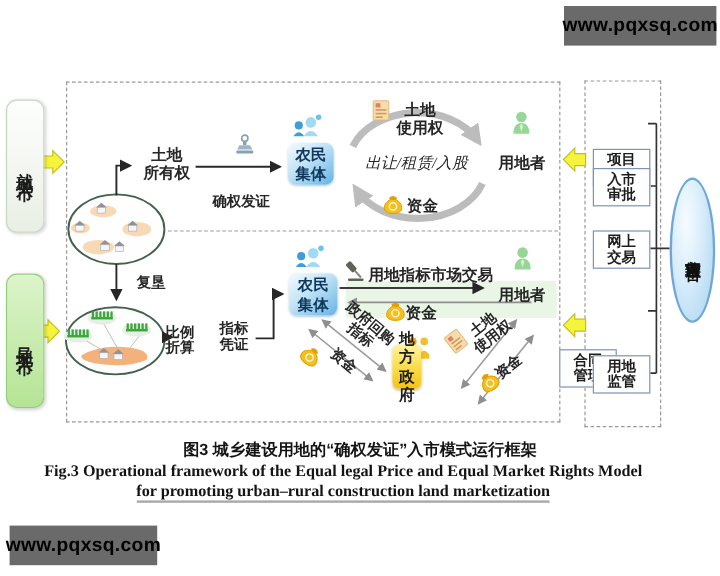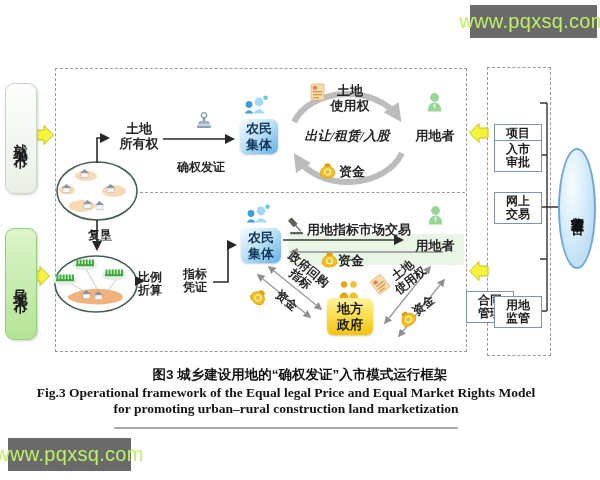--- a/index.html
+++ b/index.html
@@ -10,21 +10,21 @@
   
   .frame{position:absolute;border:1.5px dashed #9a9a9a;z-index:0;background:transparent;}
   .divider{position:absolute;border-top:1.5px dashed #9a9a9a;z-index:0;}
   
   .lbl{
     position:absolute;z-index:3;color:#262626;font-weight:600;font-size:13px;
     line-height:1.12;text-align:center;white-space:pre-line;
     transform:translate(-50%,-50%);
   }
   .sm{font-size:12px;}
-  .ital{font-style:italic;font-weight:700;font-family:"Liberation Serif","DejaVu Serif",serif;}
+  .ital{font-style:italic;font-weight:400;font-family:"Liberation Serif","DejaVu Serif",serif;}
   .rotL{transform:translate(-50%,-50%) rotate(40deg);}
   .rotR{transform:translate(-50%,-50%) rotate(-38deg);}
   
   .boxBlue{
     position:absolute;z-index:3;border-radius:7px;
     background:linear-gradient(140deg,#f4fbff 0%,#bfe2f6 45%,#64b2e4 100%);
     box-shadow:0 1px 2px rgba(50,110,160,.35);
     display:flex;align-items:center;justify-content:center;
     font-weight:700;font-size:13px;line-height:1.18;color:#10375c;white-space:pre-line;
   }
@@ -53,30 +53,30 @@
   .platformEllipse{
     position:absolute;z-index:3;border-radius:50%;
     background:radial-gradient(ellipse at 35% 30%,#f6fcff 0%,#d6ecfa 45%,#a8d2ef 100%);
     border:2px solid #6fa8d8;
     display:flex;align-items:center;justify-content:center;
     font-weight:700;font-size:13px;color:#111;
     writing-mode:vertical-rl;text-orientation:upright;letter-spacing:1px;
   }
   
   .wm{
-    position:absolute;z-index:5;background:#6a6a6a;color:#bef264;
-    display:flex;align-items:center;justify-content:center;
-    font-weight:400;font-size:20px;letter-spacing:.3px;
+    position:absolute;z-index:5;background:#6a6a6a;color:#000000;
+    display:flex;align-items:center;justify-content:center;
+    font-weight:700;font-size:16px;letter-spacing:.3px;
   }
   
   .capZh{position:absolute;z-index:3;left:0;top:366px;width:600px;text-align:center;
     font-weight:700;font-size:13.5px;color:#141414;}
   .capEn{position:absolute;z-index:3;left:0;width:572px;text-align:center;
     font-family:"Liberation Serif","DejaVu Serif",serif;font-weight:700;font-size:13.5px;color:#141414;}
-  .underlined{border-bottom:2.5px solid #a9a9a9;padding-bottom:11px;}
+  .underlined{border-bottom:2.5px solid #a9a9a9;padding-bottom:1px;}
   .band{position:absolute;z-index:1;background:rgba(206,232,197,.45);}
   svg.layer{position:absolute;left:0;top:0;z-index:2;}
 </style>
 </head>
 <body>
 
 <div class="wm" style="left:470px;top:5px;width:127px;height:33px;">www.pqxsq.com</div>
 <div class="wm" style="left:8px;top:438px;width:123px;height:33px;">www.pqxsq.com</div>
 
 <div class="frame" style="left:55px;top:68px;width:410px;height:282px;"></div>
@@ -246,31 +246,31 @@
 所有权</div>
 <div class="lbl sm" style="left:201px;top:148px;margin-top:20px;">确权发证</div>
 <div class="boxBlue" style="left:240px;top:119px;width:38px;height:35px;">农民
 集体</div>
 <div class="lbl" style="left:350px;top:99px;">土地
 使用权</div>
 <div class="lbl ital" style="left:347px;top:136px;">出让/租赁/入股</div>
 <div class="lbl" style="left:352px;top:172px;">资金</div>
 <div class="lbl" style="left:435px;top:136px;">用地者</div>
 
-<div class="lbl sm" style="left:100px;top:236px;">复垦</div>
+<div class="lbl sm" style="left:126px;top:236px;">复垦</div>
 <div class="lbl sm" style="left:150px;top:284px;">比例
 折算</div>
 <div class="lbl sm" style="left:195px;top:281px;">指标
 凭证</div>
 <div class="boxBlue" style="left:241px;top:228px;width:40px;height:35px;">农民
 集体</div>
 <div class="lbl" style="left:359px;top:230px;">用地指标市场交易</div>
 <div class="lbl" style="left:351px;top:261px;">资金</div>
 <div class="lbl" style="left:435px;top:246px;">用地者</div>
-<div class="boxYellow" style="left:327px;top:298px;width:46px;height:37px;">地方
+<div class="boxYellow" style="left:327px;top:287px;width:24px;height:37px;">地方
 政府</div>
 <div class="lbl sm rotL" style="left:304px;top:275px;">政府回购
 指标</div>
 <div class="lbl sm rotL" style="left:286px;top:301px;">资金</div>
 <div class="lbl sm rotR" style="left:407px;top:276px;">土地
 使用权</div>
 <div class="lbl sm rotR" style="left:424px;top:306px;">资金</div>
 
 <div class="module" style="left:494px;top:88px;margin-top:36px;">项目
 储备</div>

